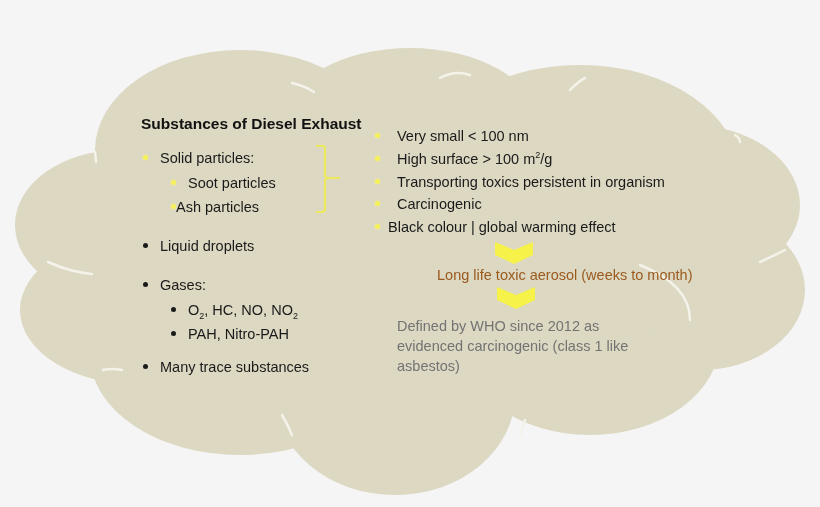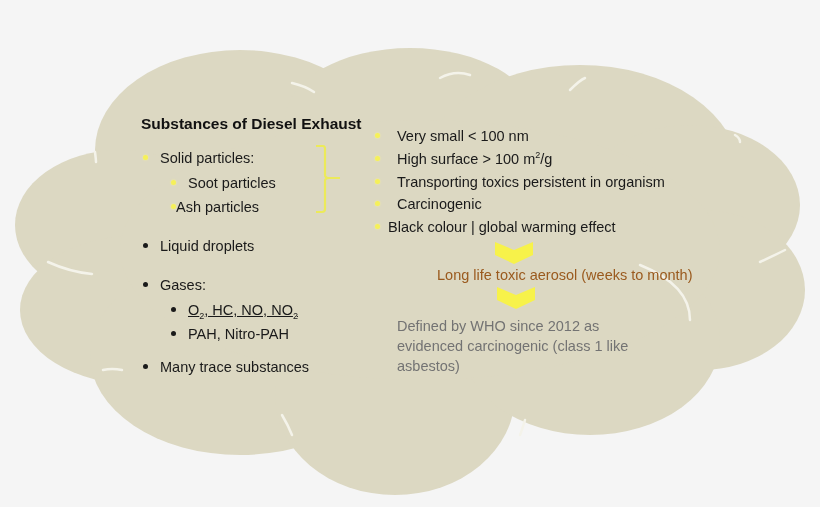--- a/index.html
+++ b/index.html
@@ -67,21 +67,21 @@
   <path d="M 4 3 L 11 3 Q 13 3 13 6 L 13 32 Q 13 35 17 35 L 28 35 M 17 35 Q 13 35 13 38 L 13 66 Q 13 69 10 69 L 4 69" fill="none" stroke="#ecea5a" stroke-width="2.2" stroke-linejoin="round"></path>
 </svg>
 
 <span class="bullet b-black" style="left:143px; top:243px;"></span>
 <div class="txt" style="left:160px; top:237px;text-align:center;">Liquid droplets</div>
 
 <span class="bullet b-black" style="left:143px; top:282px;"></span>
 <div class="txt" style="left:160px; top:276px;">Gases:</div>
 
 <span class="bullet b-black" style="left:171px; top:307px;"></span>
-<div class="txt" style="left:188px; top:301px;text-decoration:underline;"><span>O</span><sub>2</sub><span>, HC, NO, NO</span><sub>2</sub></div>
+<div class="txt" style="left:188px; top:301px;"><span>O</span><sub>2</sub><span>, HC, NO, NO</span><sub>2</sub></div>
 
 <span class="bullet b-black" style="left:171px; top:331px;"></span>
 <div class="txt" style="left:188px; top:325px;">PAH, Nitro-PAH</div>
 
 <span class="bullet b-black" style="left:143px; top:364px;"></span>
 <div class="txt" style="left:160px; top:358px;">Many trace substances</div>
 
 <span class="bullet b-yellow" style="left:375px; top:133px;"></span>
 <div class="txt" style="left:397px; top:127px;">Very small &lt; 100 nm</div>
 

